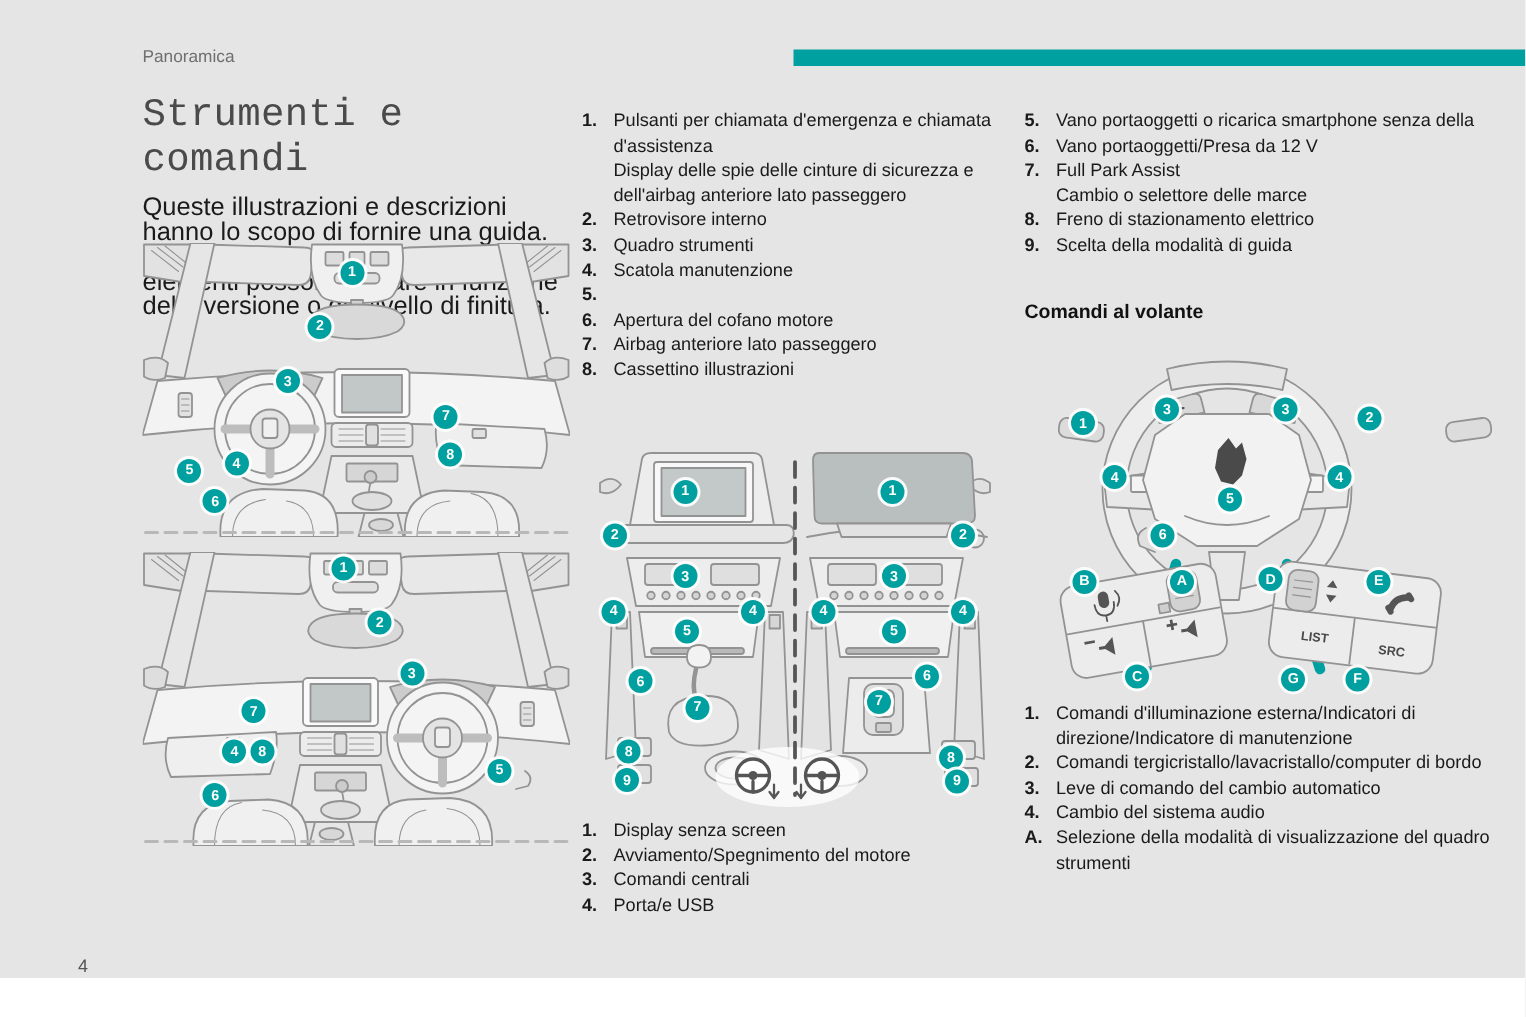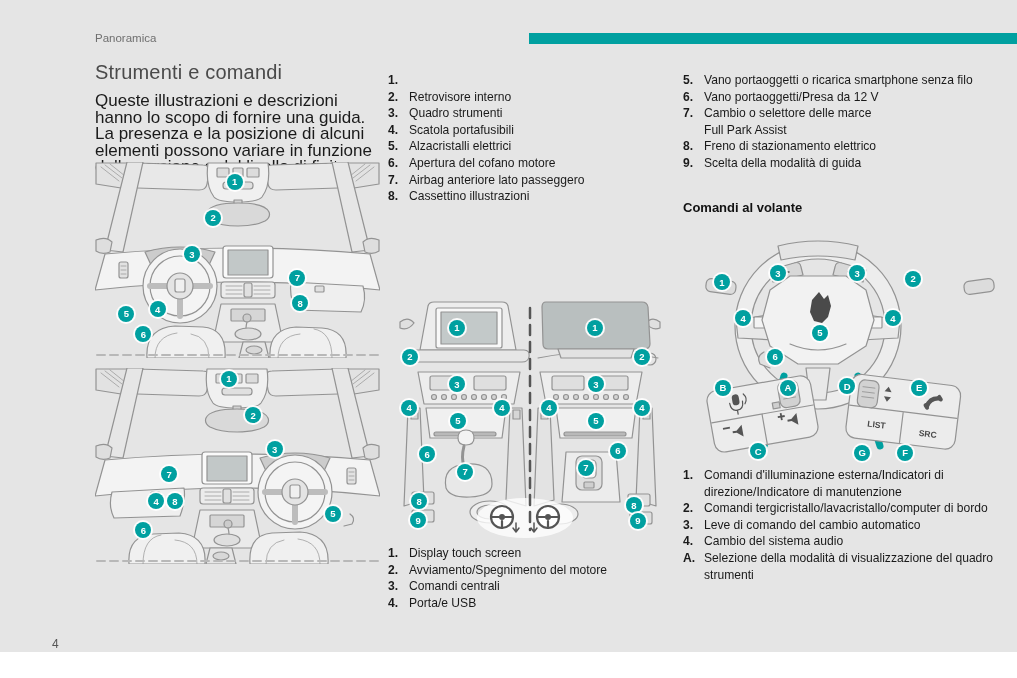--- a/index.html
+++ b/index.html
@@ -1,21 +1,21 @@
 <!DOCTYPE html>
 <html><head>
 <meta charset="utf-8">
 <style>
   html,body{margin:0;padding:0;background:#fff;}
   .page{position:relative;width:1017px;height:652px;background:#e5e5e5;overflow:hidden;
         font-family:"Liberation Sans",sans-serif;color:#1a1a1a;}
   .breadcrumb{position:absolute;left:95px;top:32px;font-size:11.5px;color:#6f6f6f;}
   .accent-bar{position:absolute;left:529px;top:33px;width:488px;height:11px;background:#00a0a0;}
   .col-left{position:absolute;left:95px;top:61px;width:286px;}
-  .page-title{margin:0;font-size:20px;font-weight:400;color:#4a4a4a;letter-spacing:.2px;}
+  .page-title{margin:0;font-size:26px;font-weight:400;color:#4a4a4a;letter-spacing:.2px;font-family:Liberation Mono, monospace;}
   .intro{margin-top:9px;font-size:17px;line-height:16.6px;color:#1a1a1a;}
   .list{position:absolute;font-size:12.1px;line-height:16.6px;}
   .list .li{display:flex;}
   .list .num{flex:0 0 21px;font-weight:700;}
   .list .li-body{flex:1;}
   #mid-list-top{left:388px;top:72px;width:288px;}
   #mid-list-bottom{left:388px;top:545px;width:288px;}
   #right-list-top{left:683px;top:72px;width:312px;}
   #right-list-bottom{left:683px;top:467px;width:314px;}
   .section-heading{position:absolute;left:683px;top:200px;font-size:13px;font-weight:700;color:#111;}
@@ -140,44 +140,45 @@
       <div class="callout" style="left: 21.5%; top: 67%;">4</div>
       <div class="callout" style="left: 28%; top: 67%;">8</div>
       <div class="callout" style="left: 17%; top: 81%;">6</div>
       <div class="callout" style="left: 83.5%; top: 73%;">5</div>
     </div>
 
   <div class="list" id="mid-list-top">
       <div class="li">
         <span class="num">1.</span>
         <div class="li-body">
+          <div>Pulsanti per chiamata d'emergenza e chiamata d'assistenza</div>
+          <div>Display delle spie delle cinture di sicurezza e dell'airbag anteriore lato passeggero</div>
         </div>
       </div>
       <div class="li">
         <span class="num">2.</span>
         <div class="li-body">
           <div>Retrovisore interno</div>
         </div>
       </div>
       <div class="li">
         <span class="num">3.</span>
         <div class="li-body">
           <div>Quadro strumenti</div>
         </div>
       </div>
       <div class="li">
         <span class="num">4.</span>
         <div class="li-body">
-          <div>Scatola portafusibili</div>
+          <div>Scatola manutenzione</div>
         </div>
       </div>
       <div class="li">
         <span class="num">5.</span>
         <div class="li-body">
-          <div>Alzacristalli elettrici</div>
         </div>
       </div>
       <div class="li">
         <span class="num">6.</span>
         <div class="li-body">
           <div>Apertura del cofano motore</div>
         </div>
       </div>
       <div class="li">
         <span class="num">7.</span>
@@ -297,21 +298,21 @@
       <div class="callout" style="left: 83.3%; top: 64.6%;">6</div>
       <div class="callout" style="left: 71.2%; top: 71.5%;">7</div>
       <div class="callout" style="left: 89.4%; top: 86.6%;">8</div>
       <div class="callout" style="left: 90.9%; top: 93%;">9</div>
     </div>
 
   <div class="list" id="mid-list-bottom">
       <div class="li">
         <span class="num">1.</span>
         <div class="li-body">
-          <div>Display touch screen</div>
+          <div>Display senza screen</div>
         </div>
       </div>
       <div class="li">
         <span class="num">2.</span>
         <div class="li-body">
           <div>Avviamento/Spegnimento del motore</div>
         </div>
       </div>
       <div class="li">
         <span class="num">3.</span>
@@ -324,34 +325,34 @@
         <div class="li-body">
           <div>Porta/e USB</div>
         </div>
       </div>
     </div>
 
   <div class="list" id="right-list-top">
       <div class="li">
         <span class="num">5.</span>
         <div class="li-body">
-          <div>Vano portaoggetti o ricarica smartphone senza filo</div>
+          <div>Vano portaoggetti o ricarica smartphone senza della</div>
         </div>
       </div>
       <div class="li">
         <span class="num">6.</span>
         <div class="li-body">
           <div>Vano portaoggetti/Presa da 12 V</div>
         </div>
       </div>
       <div class="li">
         <span class="num">7.</span>
         <div class="li-body">
+          <div>Full Park Assist</div>
           <div>Cambio o selettore delle marce</div>
-          <div>Full Park Assist</div>
         </div>
       </div>
       <div class="li">
         <span class="num">8.</span>
         <div class="li-body">
           <div>Freno di stazionamento elettrico</div>
         </div>
       </div>
       <div class="li">
         <span class="num">9.</span>

